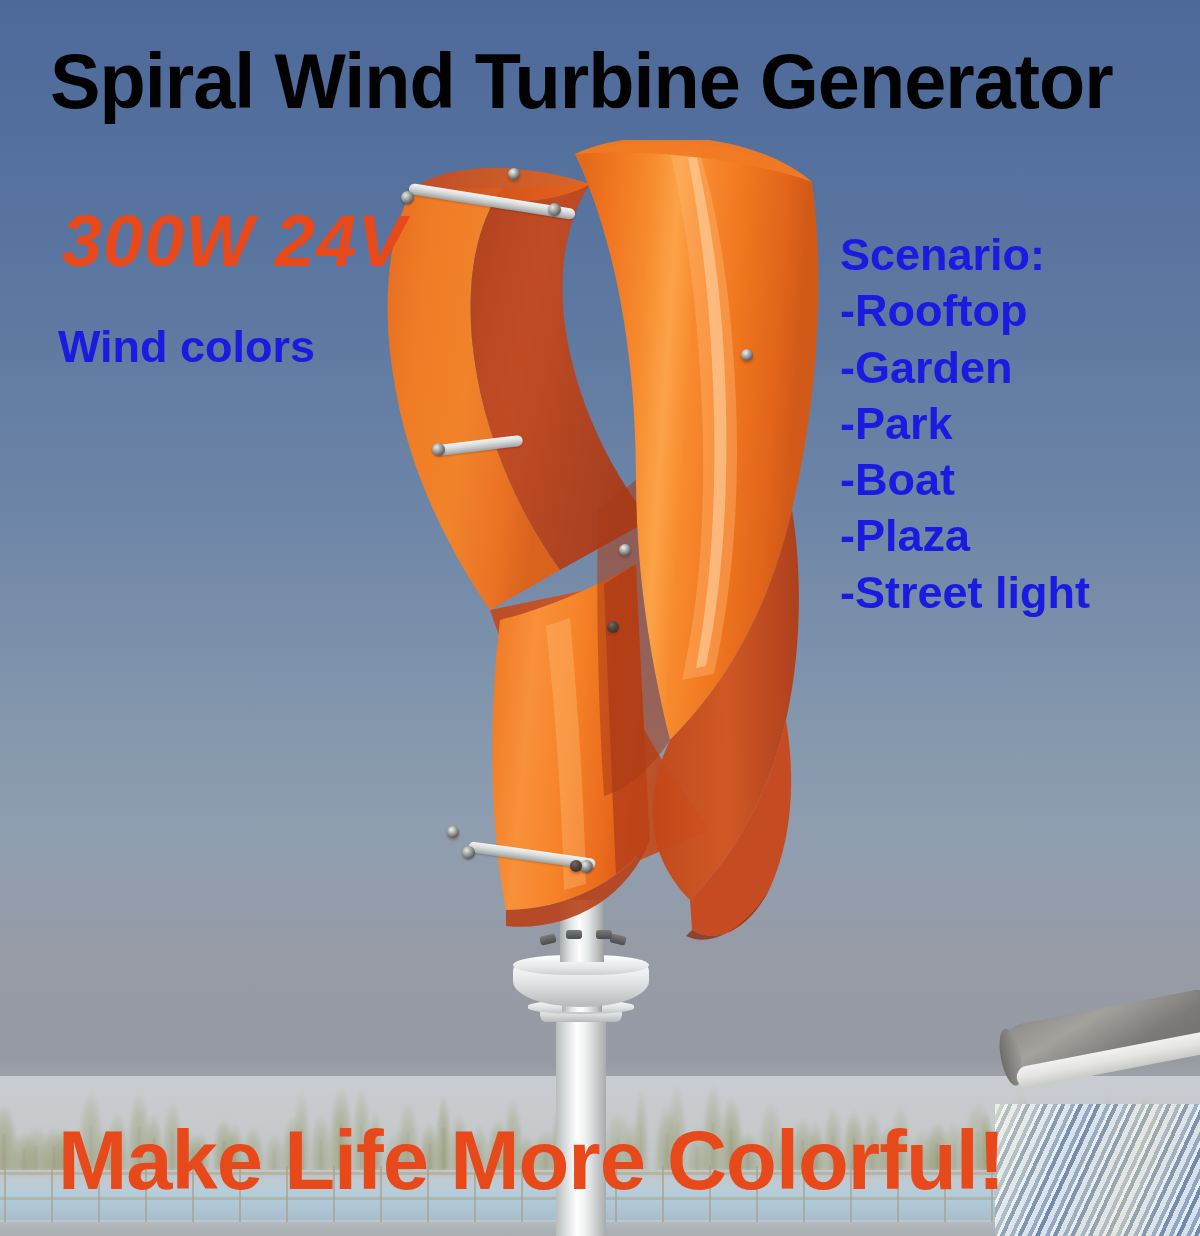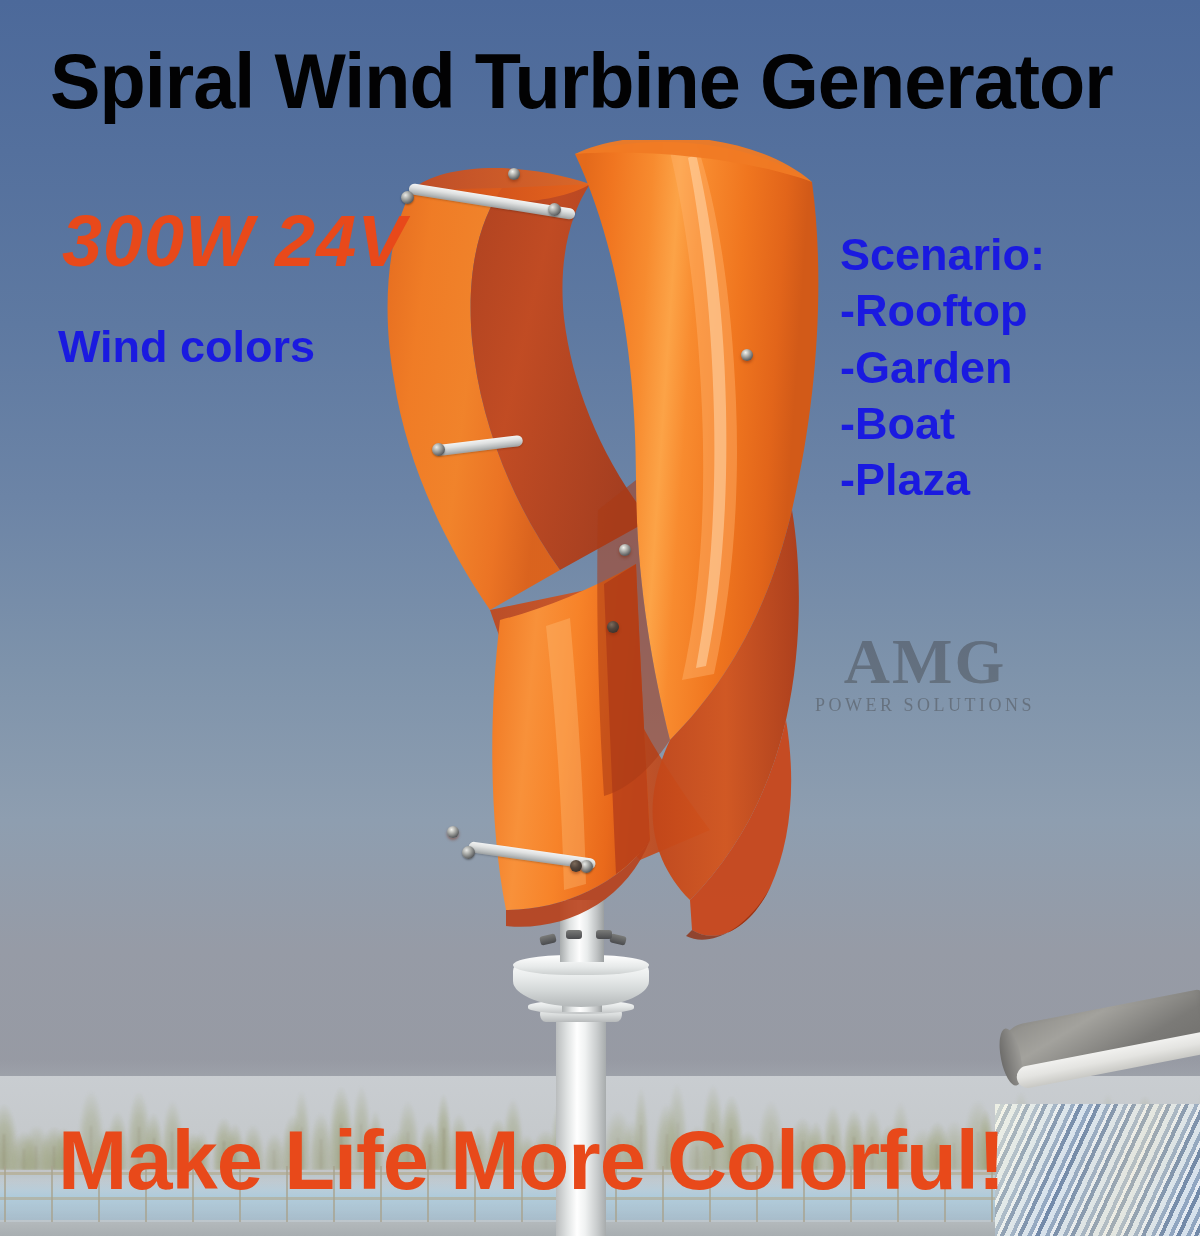--- a/index.html
+++ b/index.html
@@ -576,24 +576,20 @@
                C 446,640 442,700 420,748
                C 400,788 368,806 342,790 Z" fill="#c8471b" opacity="0.95"></path>
       <path d="M 342,790 C 368,806 400,788 420,748
                C 396,790 360,808 336,796 Z" fill="#8f2e12" opacity="0.8"></path>
 
       <path d="M 286,340 C 286,430 300,520 320,600
                C 300,630 276,650 254,656
                C 248,560 246,460 248,370 Z" fill="#a93a15" opacity="0.55"></path>
     </svg>
 
-    <div class="watermark">
-      <div class="wm-amg">AMG</div>
-      <div class="wm-sub">POWER SOLUTIONS</div>
-    </div>
   </div>
 
   <div class="arm" style="left:408px; top:196px; width:168px; height:11px; transform:rotate(9deg);"></div>
   <div class="arm-bolt" style="left:401px; top:191px;"></div>
   <div class="arm-bolt" style="left:548px; top:203px;"></div>
 
   <div class="arm" style="left:437px; top:440px; width:86px; height:11px; transform:rotate(-7deg);"></div>
   <div class="arm-bolt" style="left:432px; top:443px;"></div>
 
   <div class="arm" style="left:468px; top:850px; width:128px; height:11px; transform:rotate(8deg);"></div>
@@ -612,19 +608,21 @@
   <div class="spec">300W 24V</div>
 
   <div class="features">
     <div>Wind colors</div>
   </div>
 
   <div class="scenario">
     <div>Scenario:</div>
     <div>-Rooftop</div>
     <div>-Garden</div>
+    <div>-Park</div>
     <div>-Boat</div>
     <div>-Plaza</div>
+    <div>-Street light</div>
   </div>
 
   <div class="tagline">Make Life More Colorful!</div>
 
 </div>
 
 </body></html>

